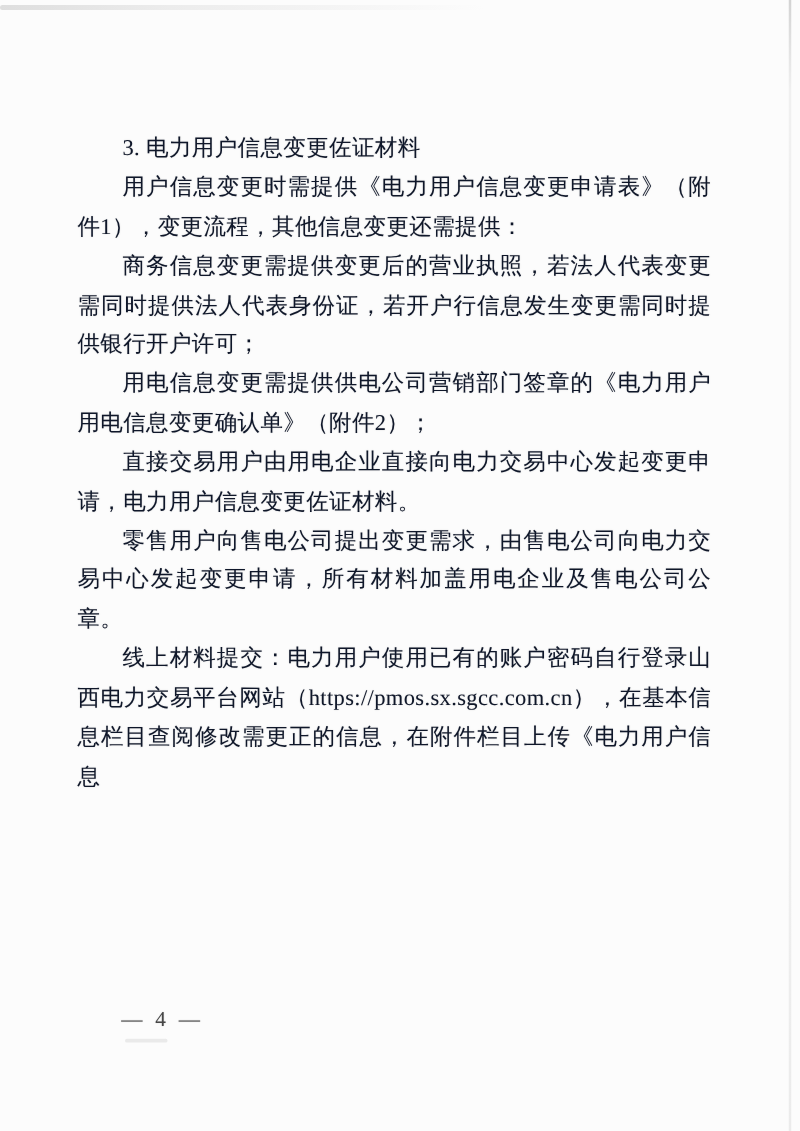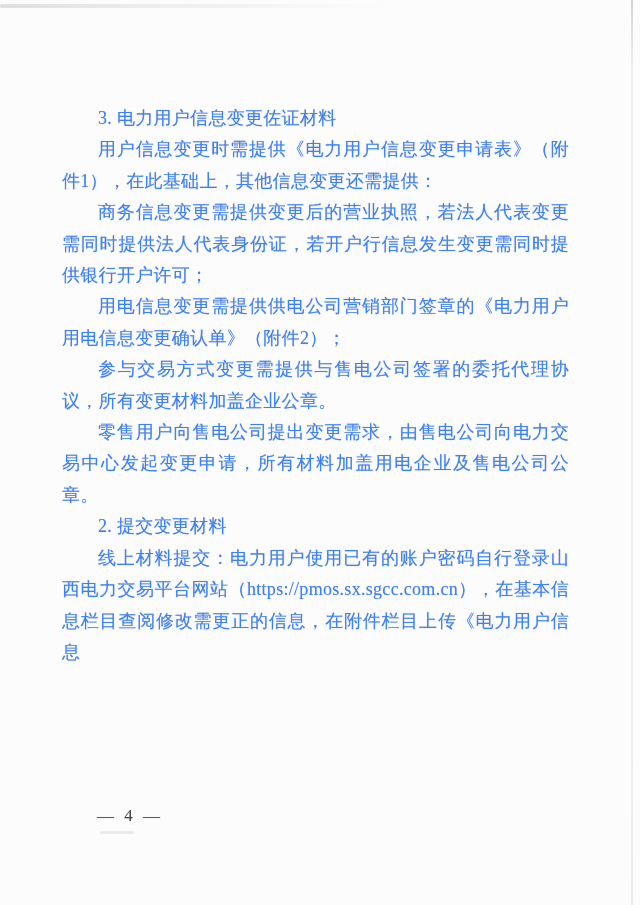--- a/index.html
+++ b/index.html
@@ -41,21 +41,21 @@
     width: 34px;
     height: 3px;
     background: #eaeaea;
     border-radius: 2px;
   }
   .content {
     position: absolute;
     left: 62px;
     top: 103px;
     width: 507px;
-    color: #3b82f6;
+    color: #0f172a;
   }
   .content p {
     margin: 0;
     font-size: 18px;
     line-height: 31.4px;
     letter-spacing: 0.3px;
     text-align: justify;
     text-indent: 2em;
     text-shadow: 0 0 1px rgba(80,80,80,0.35);
     word-break: break-all;
@@ -80,24 +80,23 @@
 <body>
 
 <div class="page">
 
   <div class="artifact-top"></div>
   <div class="artifact-right"></div>
   <div class="artifact-footer"></div>
 
   <div class="content">
     <p>3. 电力用户信息变更佐证材料</p>
-    <p>用户信息变更时需提供《电力用户信息变更申请表》（附件1），在此基础上，其他信息变更还需提供：</p>
+    <p>用户信息变更时需提供《电力用户信息变更申请表》（附件1），变更流程，其他信息变更还需提供：</p>
     <p>商务信息变更需提供变更后的营业执照，若法人代表变更需同时提供法人代表身份证，若开户行信息发生变更需同时提供银行开户许可；</p>
     <p>用电信息变更需提供供电公司营销部门签章的《电力用户用电信息变更确认单》（附件2）；</p>
-    <p>参与交易方式变更需提供与售电公司签署的委托代理协议，所有变更材料加盖企业公章。</p>
+    <p>直接交易用户由用电企业直接向电力交易中心发起变更申请，电力用户信息变更佐证材料。</p>
     <p>零售用户向售电公司提出变更需求，由售电公司向电力交易中心发起变更申请，所有材料加盖用电企业及售电公司公章。</p>
-    <p>2. 提交变更材料</p>
     <p>线上材料提交：电力用户使用已有的账户密码自行登录山西电力交易平台网站（https://pmos.sx.sgcc.com.cn），在基本信息栏目查阅修改需更正的信息，在附件栏目上传《电力用户信息</p>
   </div>
 
   <div class="page-number">— 4 —</div>
 
 </div>
 
 </body></html>

